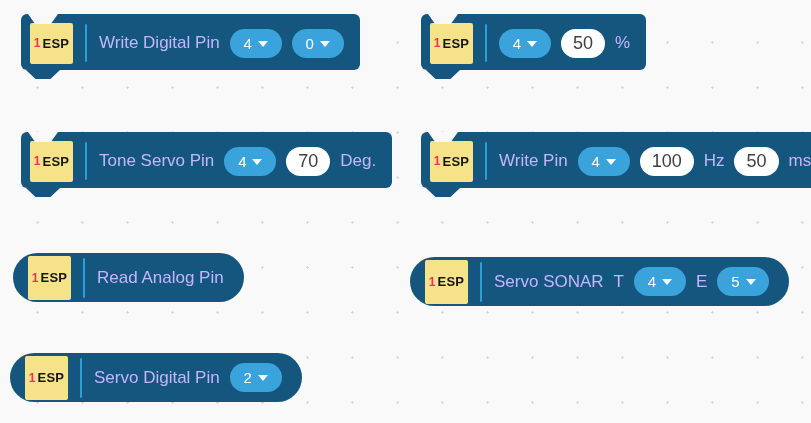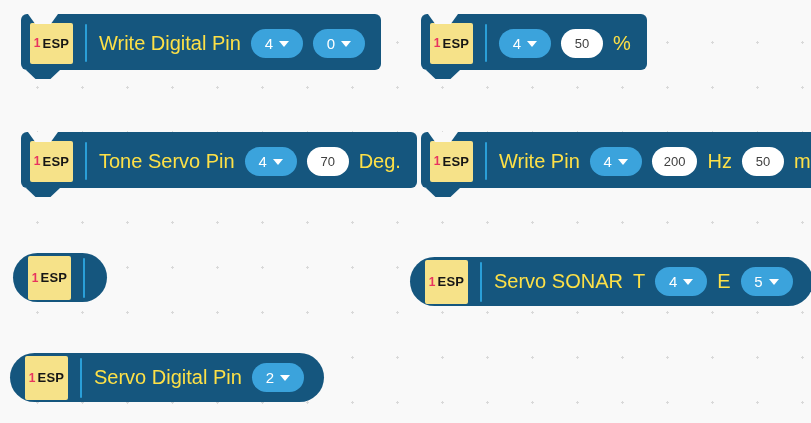--- a/index.html
+++ b/index.html
@@ -61,21 +61,21 @@
   .b-num { color: #E8335F; font-size: 12px; margin-right: 2px; }
   .b-txt { color: #161616; font-size: 13px; letter-spacing: 0.2px; }
   .sep {
     flex: 0 0 2px;
     width: 2px; height: 38px;
     background: #2A9FD8;
     border-radius: 1px;
     margin: 0 2px;
   }
   .reporter .sep { height: 40px; }
-  .lbl { font-size: 20px; color: #fde047; }
+  .lbl { font-size: 17px; color: #c4b5fd; }
   .dd {
     background: #3BA3DC;
     height: 29px;
     border-radius: 15px;
     display: inline-flex;
     align-items: center;
     justify-content: center;
     gap: 6px;
     padding: 0 11px;
     min-width: 52px;
@@ -93,21 +93,21 @@
   .val {
     background: #ffffff;
     color: #404040;
     height: 29px;
     border-radius: 15px;
     display: inline-flex;
     align-items: center;
     justify-content: center;
     padding: 0 12px;
     min-width: 42px;
-    font-size: 13px;
+    font-size: 18px;
     cursor: text;
   }
   .b1 { left: 21px;  top: 14px; }
   .b2 { left: 421px; top: 14px; }
   .b3 { left: 21px;  top: 132px; }
   .b4 { left: 421px; top: 132px; }
   .b5 { left: 13px;  top: 253px; }
   .b6 { left: 410px; top: 257px; }
   .b7 { left: 10px;  top: 353px; }
 </style>
@@ -172,32 +172,33 @@
   <div class="badge">
     <span class="b-num">1</span>
     <span class="b-txt">ESP</span>
   </div>
   <div class="sep"></div>
   <span class="lbl">Write Pin</span>
   <span class="dd">
     <span>4</span>
     <span class="caret"></span>
   </span>
-  <span class="val">200</span>
+  <span class="val">100</span>
   <span class="lbl">Hz</span>
   <span class="val">50</span>
   <span class="lbl">ms</span>
 </div>
 
 <div class="block reporter b5">
   <div class="badge">
     <span class="b-num">1</span>
     <span class="b-txt">ESP</span>
   </div>
   <div class="sep"></div>
+  <span class="lbl">Read Analog Pin</span>
 </div>
 
 <div class="block reporter b6">
   <div class="badge">
     <span class="b-num">1</span>
     <span class="b-txt">ESP</span>
   </div>
   <div class="sep"></div>
   <span class="lbl">Servo SONAR</span>
   <span class="lbl">T</span>

